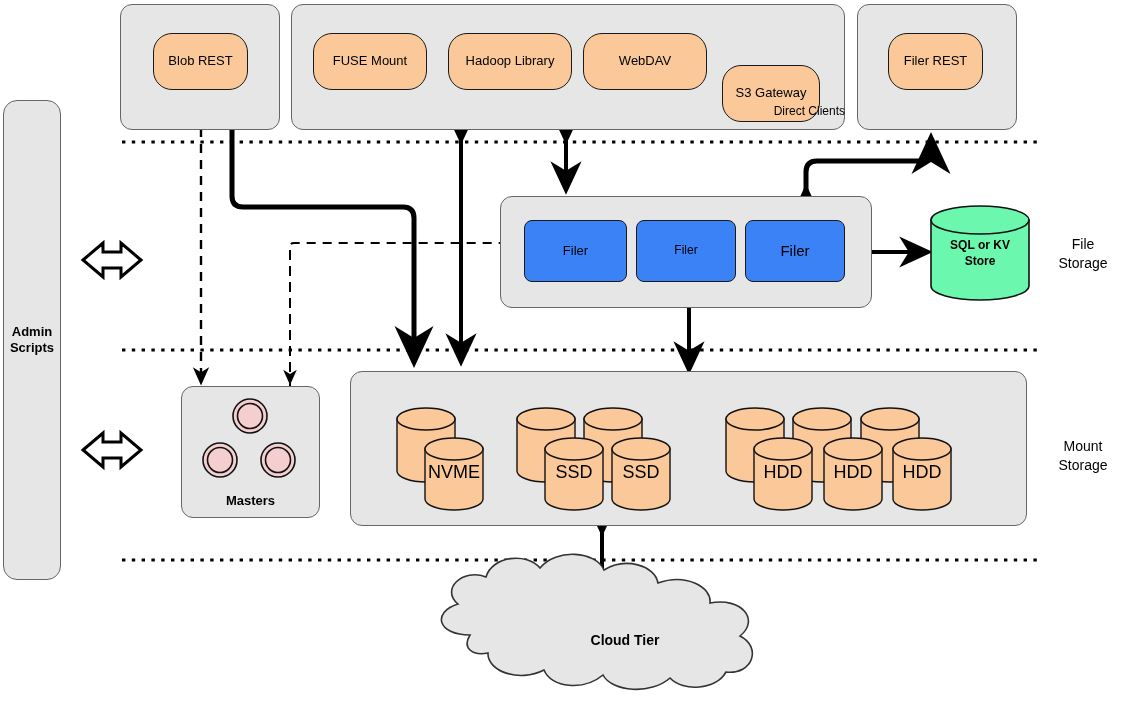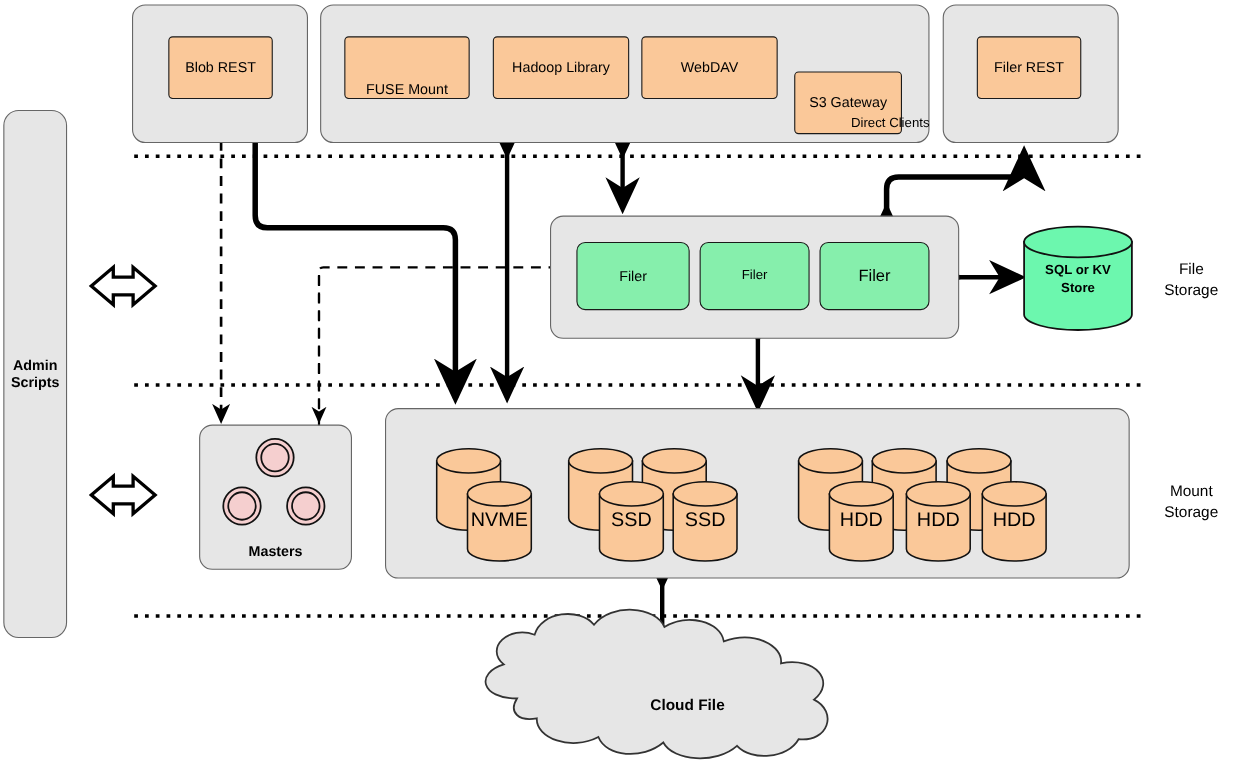--- a/index.html
+++ b/index.html
@@ -2,22 +2,22 @@
 <html><head>
 <meta charset="utf-8">
 <style>
   html,body{margin:0;padding:0;background:#ffffff;}
   body{width:1121px;height:701px;position:relative;overflow:hidden;
        font-family:"Liberation Sans","DejaVu Sans",sans-serif;color:#000;}
   #canvas{position:absolute;left:0;top:0;width:1121px;height:701px;}
   .node{position:absolute;box-sizing:border-box;display:flex;align-items:center;
         justify-content:center;text-align:center;line-height:1.15;}
   .group{background:#e6e6e6;border:1px solid #666;border-radius:12px;}
-  .orange{background:#fac899;border:1px solid #1a1a1a;border-radius:4px;font-size:13px;}
-  .green{background:#86efac;border:1px solid #1a1a1a;border-radius:8px;}
+  .orange{background:#fac899;border:1px solid #1a1a1a;border-radius:19px;font-size:13px;}
+  .green{background:#3b82f6;border:1px solid #1a1a1a;border-radius:8px;}
   .grouplabel{position:absolute;font-size:12px;color:#000;text-align:right;}
   .tierlabel{position:absolute;font-size:14px;text-align:center;line-height:1.35;}
   .bold{font-weight:bold;}
   svg{position:absolute;left:0;top:0;overflow:visible;}
   .cyl-label{position:absolute;font-size:18px;text-align:center;pointer-events:none;}
 </style>
 </head>
 <body>
 
 <div id="canvas">
@@ -81,21 +81,21 @@
                C472,656 462,648 470,635 Z" fill="#e6e6e6" stroke="#333" stroke-width="1.6"></path>
     </g>
   </svg>
 
   <div class="node group" style="left:120px;top:4px;width:160px;height:126px;"></div>
   <div class="node orange" style="left:153px;top:33px;width:95px;height:57px;">
     <span>Blob REST</span>
   </div>
 
   <div class="node group" style="left:291px;top:4px;width:554px;height:126px;"></div>
-  <div class="node orange" style="left:313px;top:33px;width:114px;height:57px;align-items:flex-end;">
+  <div class="node orange" style="left:313px;top:33px;width:114px;height:57px;">
     <span>FUSE Mount</span>
   </div>
   <div class="node orange" style="left:448px;top:33px;width:124px;height:57px;">
     <span>Hadoop Library</span>
   </div>
   <div class="node orange" style="left:583px;top:33px;width:124px;height:57px;text-align:center;">
     <span>WebDAV</span>
   </div>
   <div class="node orange" style="left:722px;top:33px;width:98px;height:57px;margin-top:32px;">
     <span>S3 Gateway</span>
@@ -199,15 +199,15 @@
       <path d="M99,44 L99,94 A29,11 0 0 0 157,94 L157,44 Z"></path>
       <ellipse cx="128" cy="44" rx="29" ry="11"></ellipse>
       <path d="M168,44 L168,94 A29,11 0 0 0 226,94 L226,44 Z"></path>
       <ellipse cx="197" cy="44" rx="29" ry="11"></ellipse>
     </g>
   </svg>
   <div class="cyl-label" style="left:725px;top:462px;width:116px;text-align:center;">HDD</div>
   <div class="cyl-label" style="left:795px;top:462px;width:116px;text-align:center;">HDD</div>
   <div class="cyl-label" style="left:864px;top:462px;width:116px;text-align:center;">HDD</div>
 
-  <div class="bold" style="position:absolute;left:500px;top:632px;width:250px;text-align:center;font-size:14px;">Cloud File</div>
+  <div class="bold" style="position:absolute;left:500px;top:632px;width:250px;text-align:center;font-size:14px;">Cloud Tier</div>
 
 </div>
 
 </body></html>

